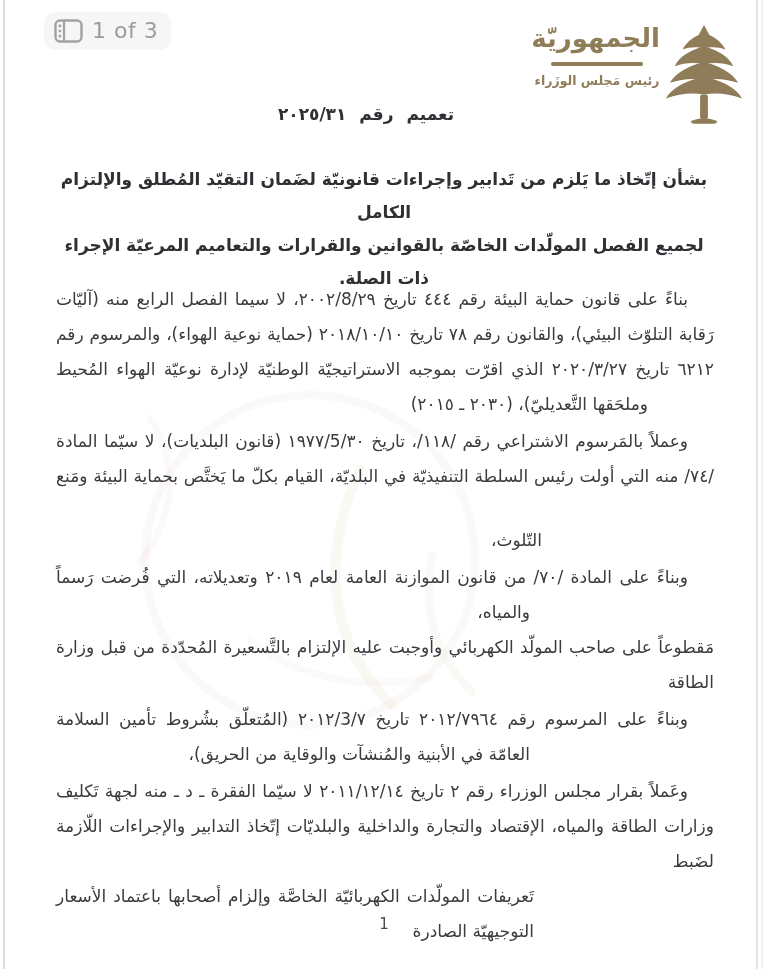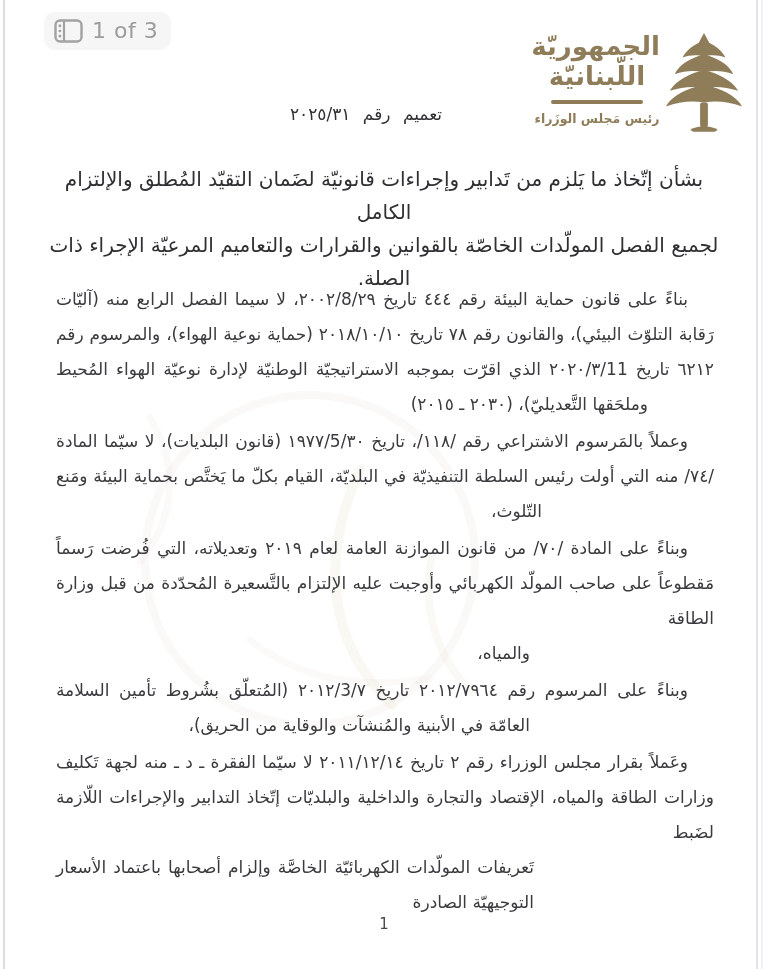--- a/index.html
+++ b/index.html
@@ -20,49 +20,49 @@
     z-index:3;
   }
   .chip-text{font-size:22px;color:#9c9c9c;letter-spacing:.5px;line-height:1;}
 
   
   .wm{position:absolute;left:0;top:0;z-index:0;pointer-events:none;}
 
   .page{position:absolute;inset:0;z-index:1;}
 
   
-  .letterhead{position:absolute;top:31px;right:16px;width:218px;display:flex;align-items:flex-start;}
+  .letterhead{position:absolute;top:23px;right:16px;width:218px;display:flex;align-items:flex-start;}
   .calligraphy{width:126px;text-align:center;color:#8f7d5a;direction:rtl;}
   .call-line{font-weight:bold;font-size:26px;line-height:30px;white-space:nowrap;}
   .call-bar{width:92px;height:4px;background:#8f7d5a;margin:9px auto 7px;border-radius:2px;}
   .pm-office{font-size:12.5px;font-weight:bold;white-space:nowrap;letter-spacing:.5px;}
   .cedar{width:88px;height:102px;margin-right:4px;flex:0 0 auto;}
 
   
   .doc-title{
     position:absolute;top:104px;left:250px;width:232px;text-align:center;
-    direction:rtl;font-weight:normal;font-size:17px;color:#2f2f34;word-spacing:7px;white-space:nowrap;
+    direction:rtl;font-weight:bold;font-size:17px;color:#2f2f34;word-spacing:7px;white-space:nowrap;
   }
   .subject{
     position:absolute;top:163px;left:46px;right:46px;text-align:center;direction:rtl;
-    font-weight:normal;font-size:20px;line-height:33px;color:#2f2f34;
+    font-weight:bold;font-size:17px;line-height:33px;color:#2f2f34;
   }
   .body-text{
     position:absolute;top:282px;right:54px;left:56px;direction:rtl;
     font-size:17px;color:#3a3a3f;
   }
   .para{margin:0 0 2px 0;}
   .bl{
     line-height:35px;text-align:justify;text-align-last:justify;-moz-text-align-last:justify;
     text-justify:inter-word;
   }
   .bl.first{padding-right:26px;}
   .bl.last{text-align-last:right;-moz-text-align-last:right;}
   .para.p1 .last{padding-right:66px;}
-  .para.p2 .last{padding-right:172px;}
+  .para.p2 .last{padding-right:172px;margin-top:29px;}
   .para.p3 .last{padding-right:184px;}
   .para.p4 .last{padding-right:128px;}
   .para.p5 .last{padding-right:184px;}
   .para.p6 .last{padding-right:180px;}
 
   .page-num{position:absolute;top:915px;left:0;right:0;text-align:center;font-size:15px;color:#4b4b4b;}
 </style>
 </head>
 <body>
 
@@ -91,21 +91,20 @@
     </svg>
   </span>
   <span class="chip-text">1 of 3</span>
 </div>
 
 <div class="page">
 
   <div class="letterhead">
     <div class="calligraphy">
       <div class="call-line">الجمهوريّة</div>
-      <div class="call-line">اللّبنانيّة</div>
       <div class="call-bar"></div>
       <div class="pm-office">رئيس مَجلس الوزَراء</div>
     </div>
     <span style="display:block;">
       <svg class="cedar" viewBox="0 0 90 104">
         <g fill="#8f7d5a">
           <path d="M45 2 L52 15 Q45 11 38 15 Z"></path>
           <path d="M45 10 C55 13 63 19 67 27 C59 24 51 24 45 26 C39 24 31 24 23 27 C27 19 35 13 45 10 Z"></path>
           <path d="M45 24 C58 27 70 34 75 44 C64 40 54 40 45 42 C36 40 26 40 15 44 C20 34 32 27 45 24 Z"></path>
           <path d="M45 40 C60 43 74 51 80 61 C68 57 56 56 45 58 C34 56 22 57 10 61 C16 51 30 43 45 40 Z"></path>
@@ -121,32 +120,32 @@
 
   <div class="subject">
     <div>بشأن إتّخاذ ما يَلزم من تَدابير وإجراءات قانونيّة لضَمان التقيّد المُطلق والإلتزام الكامل</div>
     <div>لجميع الفصل المولّدات الخاصّة بالقوانين والقرارات والتعاميم المرعيّة الإجراء ذات الصلة.</div>
   </div>
 
   <div class="body-text">
     <div class="para p1">
       <div class="bl first">بناءً على قانون حماية البيئة رقم ٤٤٤ تاريخ ٢٠٠٢/8/٢٩، لا سيما الفصل الرابع منه (آليّات</div>
       <div class="bl">رَقابة التلوّث البيئي)، والقانون رقم ٧٨ تاريخ ٢٠١٨/١٠/١٠ (حماية نوعية الهواء)، والمرسوم رقم</div>
-      <div class="bl">٦٢١٢ تاريخ ٢٠٢٠/٣/11 الذي اقرّت بموجبه الاستراتيجيّة الوطنيّة لإدارة نوعيّة الهواء المُحيط</div>
+      <div class="bl">٦٢١٢ تاريخ ٢٠٢٠/٣/٢٧ الذي اقرّت بموجبه الاستراتيجيّة الوطنيّة لإدارة نوعيّة الهواء المُحيط</div>
       <div class="bl last">وملحَقها التَّعديليّ)، ‭(٢٠١٥ ـ ٢٠٣٠)‬</div>
     </div>
     <div class="para p2">
       <div class="bl first">وعملاً بالمَرسوم الاشتراعي رقم /١١٨/، تاريخ ١٩٧٧/5/٣٠ (قانون البلديات)، لا سيّما المادة</div>
       <div class="bl">/٧٤/ منه التي أولت رئيس السلطة التنفيذيّة في البلديّة، القيام بكلّ ما يَختَّص بحماية البيئة ومَنع</div>
       <div class="bl last">التّلوث،</div>
     </div>
     <div class="para p3">
       <div class="bl first">وبناءً على المادة /٧٠/ من قانون الموازنة العامة لعام ٢٠١٩ وتعديلاته، التي فُرضت رَسماً</div>
+      <div class="bl last">والمياه،</div>
       <div class="bl">مَقطوعاً على صاحب المولّد الكهربائي وأوجبت عليه الإلتزام بالتَّسعيرة المُحدّدة من قبل وزارة الطاقة</div>
-      <div class="bl last">والمياه،</div>
     </div>
     <div class="para p5">
       <div class="bl first">وبناءً على المرسوم رقم ٢٠١٢/٧٩٦٤ تاريخ ٢٠١٢/3/٧ (المُتعلّق بشُروط تأمين السلامة</div>
       <div class="bl last">العامّة في الأبنية والمُنشآت والوقاية من الحريق)،</div>
     </div>
     <div class="para p6">
       <div class="bl first">وعَملاً بقرار مجلس الوزراء رقم ٢ تاريخ ٢٠١١/١٢/١٤ لا سيّما الفقرة ـ د ـ منه لجهة تَكليف</div>
       <div class="bl">وزارات الطاقة والمياه، الإقتصاد والتجارة والداخلية والبلديّات إتّخاذ التدابير والإجراءات اللّازمة لضَبط</div>
       <div class="bl last">تَعريفات المولّدات الكهربائيّة الخاصَّة وإلزام أصحابها باعتماد الأسعار التوجيهيّة الصادرة</div>
     </div>

